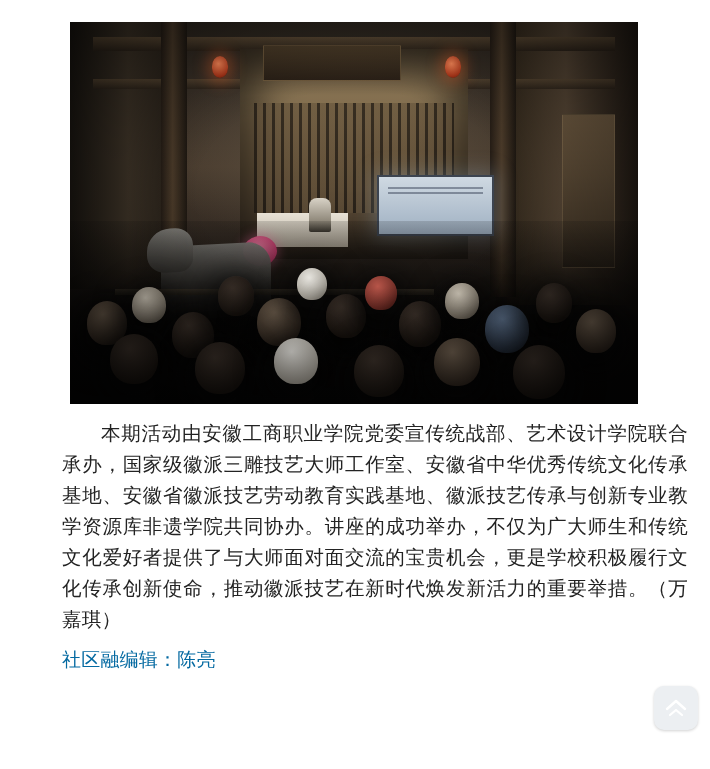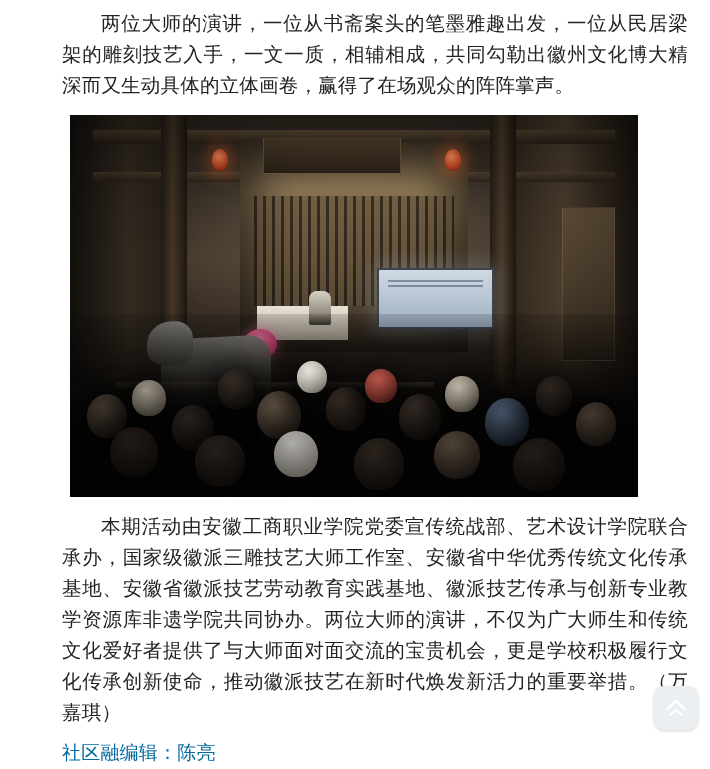--- a/index.html
+++ b/index.html
@@ -251,21 +251,20 @@
     line-height: 30px;
     margin-top: 10px;
     color: #0369a1;
   }
 </style>
 </head>
 <body>
 
 <div class="article">
 
-  <p class="para">两位大师的演讲，一位从书斋案头的笔墨雅趣出发，一位从民居梁架的雕刻技艺入手，一文一质，相辅相成，共同勾勒出徽州文化博大精深而又生动具体的立体画卷，赢得了在场观众的阵阵掌声。</p>
 
   <div class="figure">
     <div class="photo">
       <div class="side-wall-l"></div>
       <div class="side-wall-r"></div>
       <div class="beam b1"></div>
       <div class="beam b2"></div>
       <div class="shrine">
         <div class="shrine-door"></div>
       </div>
@@ -300,21 +299,21 @@
         <div class="head" style="left:22%; top:66%; width:50px; height:52px;"></div>
         <div class="head white" style="left:36%; top:64%; width:44px; height:46px;"></div>
         <div class="head" style="left:50%; top:68%; width:50px; height:52px;"></div>
         <div class="head mid" style="left:64%; top:64%; width:46px; height:48px;"></div>
         <div class="head" style="left:78%; top:68%; width:52px; height:54px;"></div>
       </div>
       <div class="vignette"></div>
     </div>
   </div>
 
-  <p class="para">本期活动由安徽工商职业学院党委宣传统战部、艺术设计学院联合承办，国家级徽派三雕技艺大师工作室、安徽省中华优秀传统文化传承基地、安徽省徽派技艺劳动教育实践基地、徽派技艺传承与创新专业教学资源库非遗学院共同协办。两位大师的演讲，不仅为广大师生和传统文化爱好者提供了与大师面对面交流的宝贵机会，更是学校积极履行文化传承创新使命，推动徽派技艺在新时代焕发新活力的重要举措。（万嘉琪）</p>
+  <p class="para">本期活动由安徽工商职业学院党委宣传统战部、艺术设计学院联合承办，国家级徽派三雕技艺大师工作室、安徽省中华优秀传统文化传承基地、安徽省徽派技艺劳动教育实践基地、徽派技艺传承与创新专业教学资源库非遗学院共同协办。讲座的成功举办，不仅为广大师生和传统文化爱好者提供了与大师面对面交流的宝贵机会，更是学校积极履行文化传承创新使命，推动徽派技艺在新时代焕发新活力的重要举措。（万嘉琪）</p>
 
   <p class="para no-indent last-line">社区融编辑：陈亮</p>
 </div>
 
 <div class="back-to-top">
   <span>
     <svg width="24" height="20" viewBox="0 0 24 20" aria-hidden="true">
       <path d="M3 11 L12 3 L21 11" fill="none" stroke="#ffffff" stroke-width="2.4" stroke-linecap="round" stroke-linejoin="round"></path>
       <path d="M6 17 L12 12 L18 17" fill="none" stroke="#ffffff" stroke-width="2.2" stroke-linecap="round" stroke-linejoin="round"></path>
     </svg>

